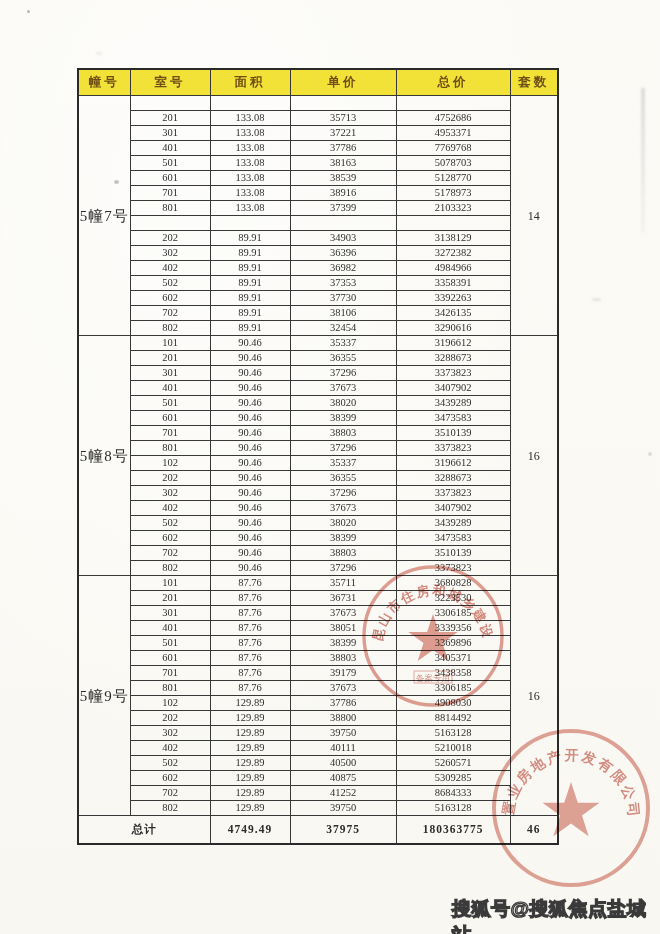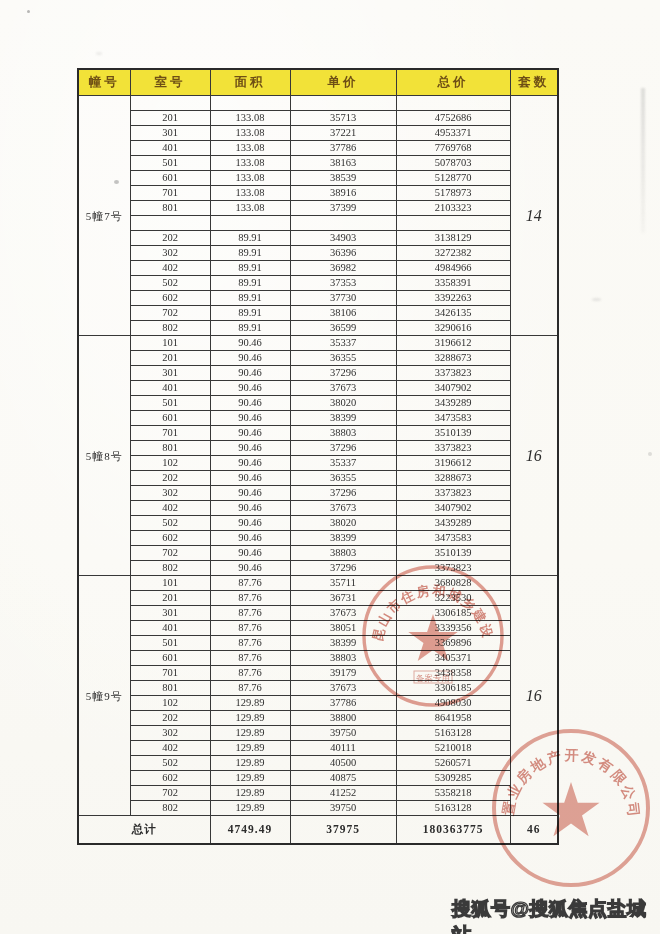--- a/index.html
+++ b/index.html
@@ -29,22 +29,22 @@
     background:#f2e238;
     color:#6e4f15;
     font-size:12.5px;font-weight:bold;
     height:25px;letter-spacing:3px;
   }
   .price-table tbody td{
     height:14px;line-height:14px;
     font-size:10.5px;color:#2f2f2f;
     background:transparent;
   }
-  .price-table td.bcell{font-size:11px;color:#2c2c2c;letter-spacing:1px;}
-  .price-table td.ccell{font-size:16px;color:#2c2c2c;font-style:italic;}
+  .price-table td.bcell{font-size:15px;color:#2c2c2c;letter-spacing:1px;}
+  .price-table td.ccell{font-size:12px;color:#2c2c2c;}
   .price-table tfoot td{
     height:27px;line-height:27px;
     font-size:11.5px;color:#2c2c2c;letter-spacing:1px;font-weight:bold;
   }
   .stamp{
     position:absolute;
     mix-blend-mode:multiply;
     filter:blur(0.35px);
     pointer-events:none;
   }
@@ -183,21 +183,21 @@
         </tr>
         <tr>
           <td>702</td>
           <td>89.91</td>
           <td>38106</td>
           <td>3426135</td>
         </tr>
         <tr>
           <td>802</td>
           <td>89.91</td>
-          <td>36599</td>
+          <td>32454</td>
           <td>3290616</td>
         </tr>
         <tr>
           <td class="bcell" rowspan="16">5幢8号</td>
           <td>101</td>
           <td>90.46</td>
           <td>35337</td>
           <td>3196612</td>
           <td class="ccell" rowspan="16">16</td>
         </tr>
@@ -344,21 +344,21 @@
         <tr>
           <td>102</td>
           <td>129.89</td>
           <td>37786</td>
           <td>4908030</td>
         </tr>
         <tr>
           <td>202</td>
           <td>129.89</td>
           <td>38800</td>
-          <td>8641958</td>
+          <td>8814492</td>
         </tr>
         <tr>
           <td>302</td>
           <td>129.89</td>
           <td>39750</td>
           <td>5163128</td>
         </tr>
         <tr>
           <td>402</td>
           <td>129.89</td>
@@ -374,21 +374,21 @@
         <tr>
           <td>602</td>
           <td>129.89</td>
           <td>40875</td>
           <td>5309285</td>
         </tr>
         <tr>
           <td>702</td>
           <td>129.89</td>
           <td>41252</td>
-          <td>5358218</td>
+          <td>8684333</td>
         </tr>
         <tr>
           <td>802</td>
           <td>129.89</td>
           <td>39750</td>
           <td>5163128</td>
         </tr>
       </tbody>
     <tfoot>
       <tr>

